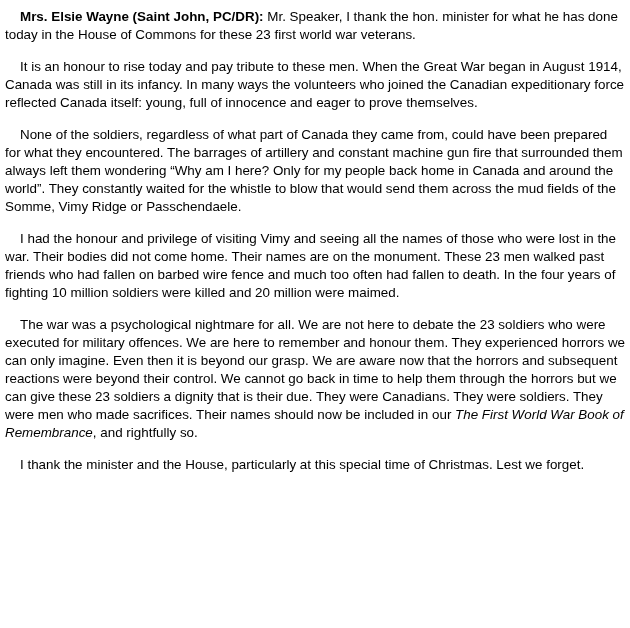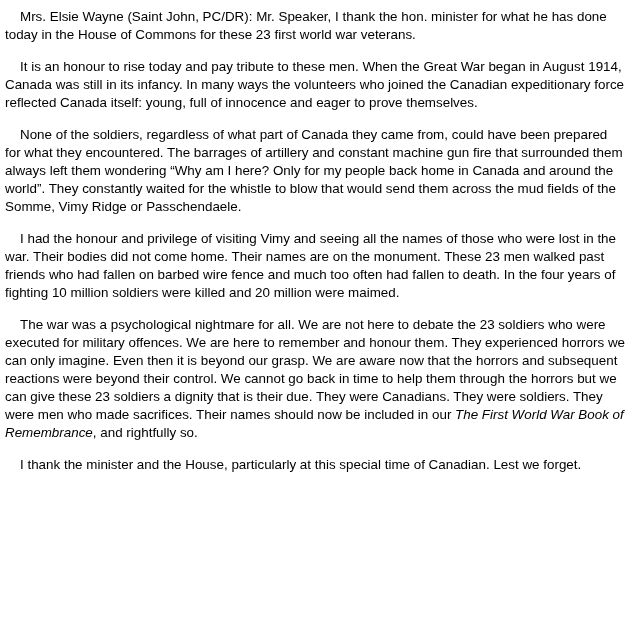--- a/index.html
+++ b/index.html
@@ -17,21 +17,21 @@
     color: #000000;
     font-family: "Liberation Sans", "DejaVu Sans", sans-serif;
     font-size: 13.4px;
     line-height: 18px;
   }
   .page p {
     margin: 0 0 14px 0;
     text-indent: 15px;
   }
   .page b {
-    font-weight: normal;
+    font-weight: bold;
   }
   .page i {
     font-style: italic;
   }
 </style>
 </head>
 <body>
 
 <div class="page">
 
@@ -39,15 +39,15 @@
 
   <p><span>It is an honour to rise today and pay tribute to these men. When the Great War began in August 1914, Canada was still in its infancy. In many ways the volunteers who joined the Canadian expeditionary force reflected Canada itself: young, full of innocence and eager to prove themselves.</span></p>
 
   <p><span>None of the soldiers, regardless of what part of Canada they came from, could have been prepared for what they encountered. The barrages of artillery and constant machine gun fire that surrounded them always left them wondering “Why am I here? Only for my people back home in Canada and around the world”. They constantly waited for the whistle to blow that would send them across the mud fields of the Somme, Vimy Ridge or Passchendaele.</span></p>
 
 
   <p><span>I had the honour and privilege of visiting Vimy and seeing all the names of those who were lost in the war. Their bodies did not come home. Their names are on the monument. These 23 men walked past friends who had fallen on barbed wire fence and much too often had fallen to death. In the four years of fighting 10 million soldiers were killed and 20 million were maimed.</span></p>
 
   <p><span>The war was a psychological nightmare for all. We are not here to debate the 23 soldiers who were executed for military offences. We are here to remember and honour them. They experienced horrors we can only imagine. Even then it is beyond our grasp. We are aware now that the horrors and subsequent reactions were beyond their control. We cannot go back in time to help them through the horrors but we can give these 23 soldiers a dignity that is their due. They were Canadians. They were soldiers. They were men who made sacrifices. Their names should now be included in our </span><i>The First World War Book of Remembrance</i><span>, and rightfully so.</span></p>
 
-  <p><span>I thank the minister and the House, particularly at this special time of Canadian. Lest we forget.</span></p>
+  <p><span>I thank the minister and the House, particularly at this special time of Christmas. Lest we forget.</span></p>
 
 </div>
 
 </body></html>

